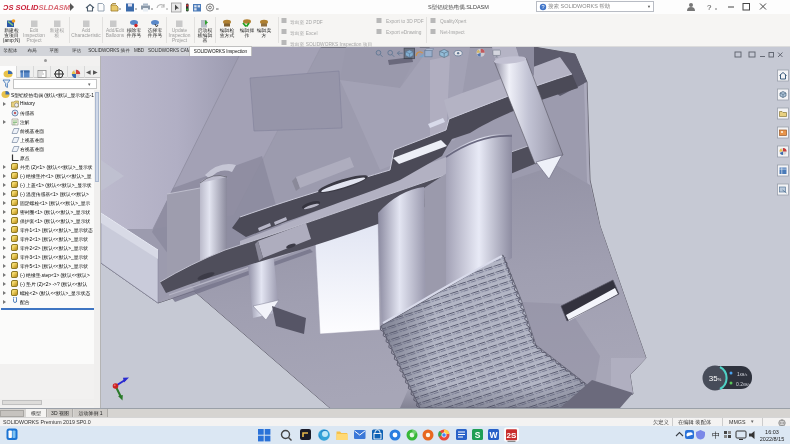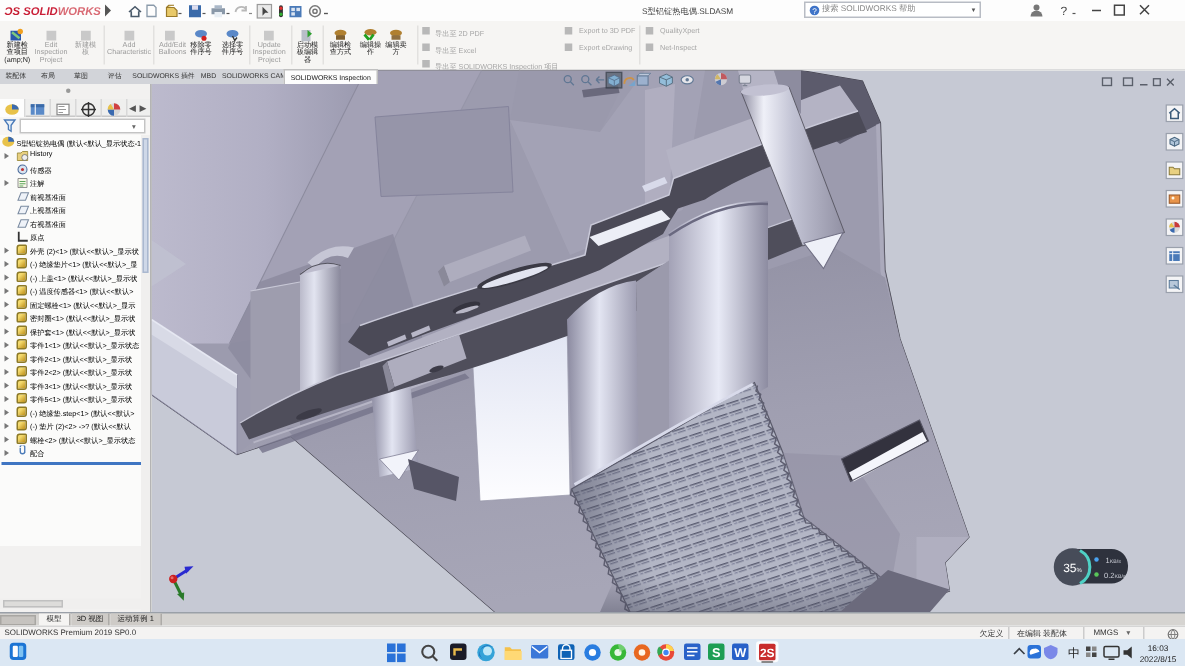--- a/index.html
+++ b/index.html
@@ -43,21 +43,21 @@
 .gtab { position:absolute; top:0; height:9px; line-height:9px; font-size:5px; color:#222; text-align:center; background:#cecbc7; border-right:1px solid #adaba8; }
 .gtab.active { background:#f5f4f2; }
 #statusbar { z-index:6; left:0; top:417px; width:790px; height:9px; background:#f4f3f2; border-top:1px solid #d5d5d5; font-size:5.3px; color:#333; }
 #taskbar { z-index:6; left:0; top:426px; width:790px; height:18px; background:#dbe7f3; }
 </style>
 </head>
 <body>
 <div id="app">
 
   <div id="titlebar" class="abs"></div>
-  <div class="abs logo">ϽS <span style="color:#ca1f38;font-style:italic">SOLID<span style="color:#d96a74">WORKS</span></span></div>
+  <div class="abs logo">ϽS <span style="color:#ca1f38;font-style:italic">SOLID<span style="color:#d96a74">SLDASM</span></span></div>
   <div class="abs" id="qat" style="left:0;top:0;width:300px;height:14px;">
     <svg width="300" height="14">
       <path d="M70,3 L74,7 L70,11 Z" fill="#555"></path>
       <path d="M86,8 L90,4.5 L94,8 M87.5,7.5 V11 H92.5 V7.5" stroke="#4a5a6a" stroke-width="1.1" fill="none"></path>
       <path d="M98,3.5 H102.5 L104,5 V11 H98 Z" fill="#fdfdfd" stroke="#8a9aaa" stroke-width="0.9"></path>
       <path d="M111,5 H116 L118,7 V11 H111 Z M111,5 L112.5,3.5 H116" fill="#e8c96a" stroke="#9a7a2a" stroke-width="0.8"></path>
       <path d="M119,9 l2,0" stroke="#555" stroke-width="0.8"></path>
       <rect x="126" y="3.5" width="8" height="8" fill="#3a6aaa"></rect>
         <rect x="128" y="3.5" width="4" height="3" fill="#dde"></rect>
       <path d="M135,9 l2,0" stroke="#555" stroke-width="0.8"></path>

